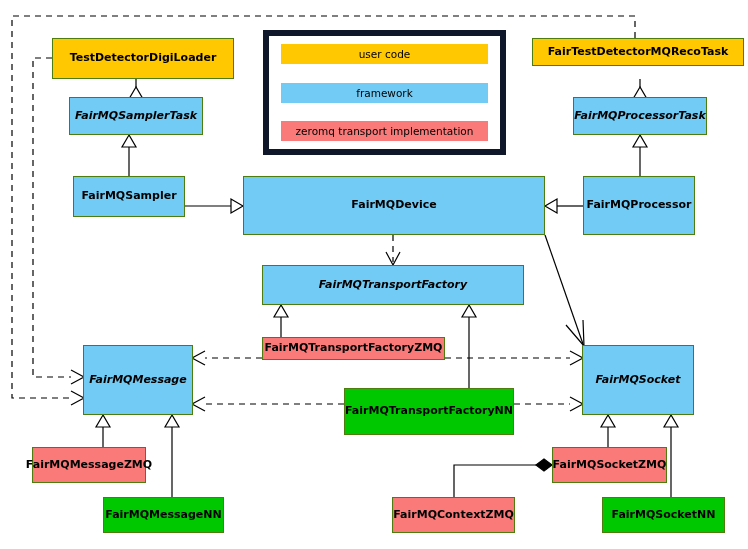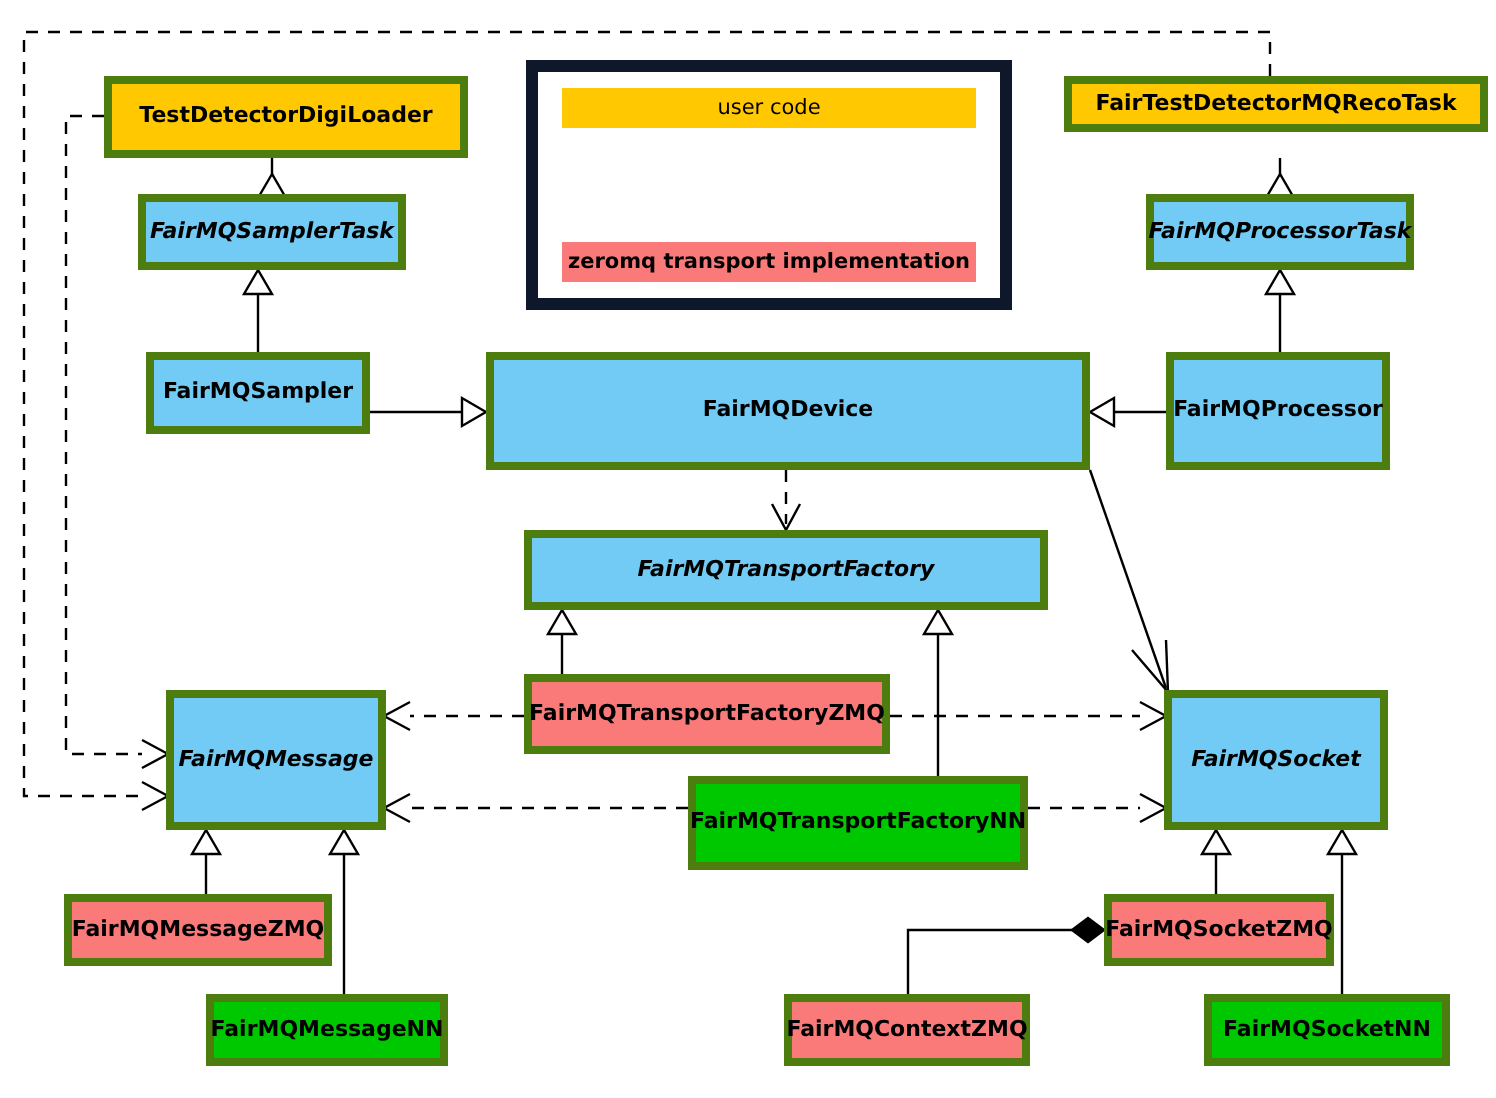--- a/index.html
+++ b/index.html
@@ -11,21 +11,21 @@
     position: relative;
     width: 748px;
     height: 549px;
     background: #ffffff;
     font-family: "DejaVu Sans", sans-serif;
     overflow: hidden;
   }
   .node {
     position: absolute;
     box-sizing: border-box;
-    border: 4px solid #4d7c0f;
+    border: 1px solid #4d7c0f;
     display: flex;
     align-items: center;
     justify-content: center;
     text-align: center;
     font-size: 11px;
     font-weight: bold;
     color: #000000;
     line-height: 1.15;
     z-index: 3;
   }
@@ -54,21 +54,21 @@
     height: 20px;
     display: flex;
     align-items: center;
     justify-content: center;
     font-size: 10.5px;
     font-weight: normal;
     color: #000000;
   }
   .legend-row.user { background: #ffc800; }
   .legend-row.fw   { background: #71cbf4; }
-  .legend-row.zmq  { background: #fa7a7a; font-weight: bold; }
+  .legend-row.zmq  { background: #fa7a7a; }
   .legend-row.nn   { background: #00c800; }
 
   #edges {
     position: absolute;
     left: 0;
     top: 0;
     width: 748px;
     height: 549px;
     z-index: 1;
   }
@@ -168,20 +168,23 @@
     <path class="hollow-head" d="M671,415 L664,427 L678,427 Z"></path>
 
     <path class="solid" d="M536,465 L454,465 L454,497"></path>
     <path class="filled-head" d="M552,465 L544,459 L536,465 L544,471 Z"></path>
   </svg>
 
   <div id="legend-box">
     <div class="legend-row user">
       <span>user code</span>
     </div>
+    <div class="legend-row fw">
+      <span>framework</span>
+    </div>
     <div class="legend-row zmq">
       <span>zeromq transport implementation</span>
     </div>
   </div>
 
   <div class="node user" style="left:52px;top:38px;width:182px;height:41px;">
     <span>TestDetectorDigiLoader</span>
   </div>
   <div class="node fw abstract" style="left:69px;top:97px;width:134px;height:38px;">
     <span>FairMQSamplerTask</span>
@@ -197,33 +200,33 @@
   </div>
   <div class="node user" style="left:532px;top:38px;width:212px;height:28px;">
     <span>FairTestDetectorMQRecoTask</span>
   </div>
   <div class="node fw abstract" style="left:573px;top:97px;width:134px;height:38px;">
     <span>FairMQProcessorTask</span>
   </div>
   <div class="node fw abstract" style="left:262px;top:265px;width:262px;height:40px;">
     <span>FairMQTransportFactory</span>
   </div>
-  <div class="node zmq" style="left:262px;top:337px;width:183px;height:40px;">
+  <div class="node zmq" style="left:262px;top:337px;width:183px;height:23px;">
     <span>FairMQTransportFactoryZMQ</span>
   </div>
   <div class="node nn" style="left:344px;top:388px;width:170px;height:47px;">
     <span>FairMQTransportFactoryNN</span>
   </div>
   <div class="node fw abstract" style="left:83px;top:345px;width:110px;height:70px;">
     <span>FairMQMessage</span>
   </div>
   <div class="node fw abstract" style="left:582px;top:345px;width:112px;height:70px;justify-content:center;">
     <span>FairMQSocket</span>
   </div>
-  <div class="node zmq" style="left:32px;top:447px;width:134px;height:36px;">
+  <div class="node zmq" style="left:32px;top:447px;width:114px;height:36px;">
     <span>FairMQMessageZMQ</span>
   </div>
   <div class="node nn" style="left:103px;top:497px;width:121px;height:36px;">
     <span>FairMQMessageNN</span>
   </div>
   <div class="node zmq" style="left:392px;top:497px;width:123px;height:36px;">
     <span>FairMQContextZMQ</span>
   </div>
   <div class="node zmq" style="left:552px;top:447px;width:115px;height:36px;align-items:center;">
     <span>FairMQSocketZMQ</span>

